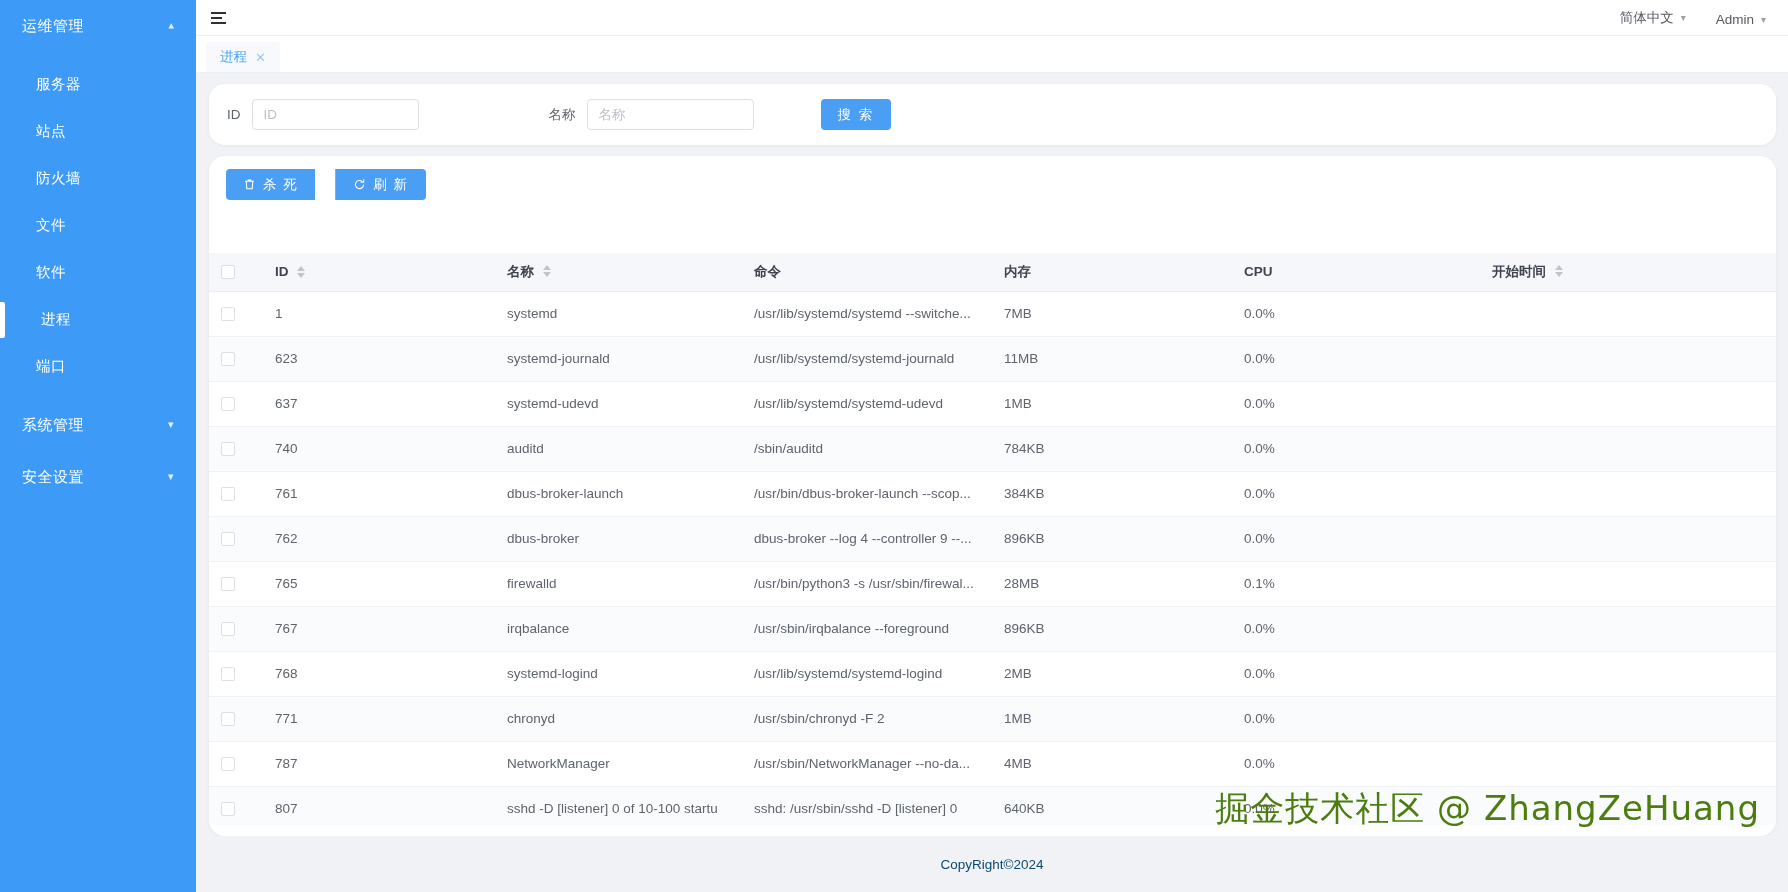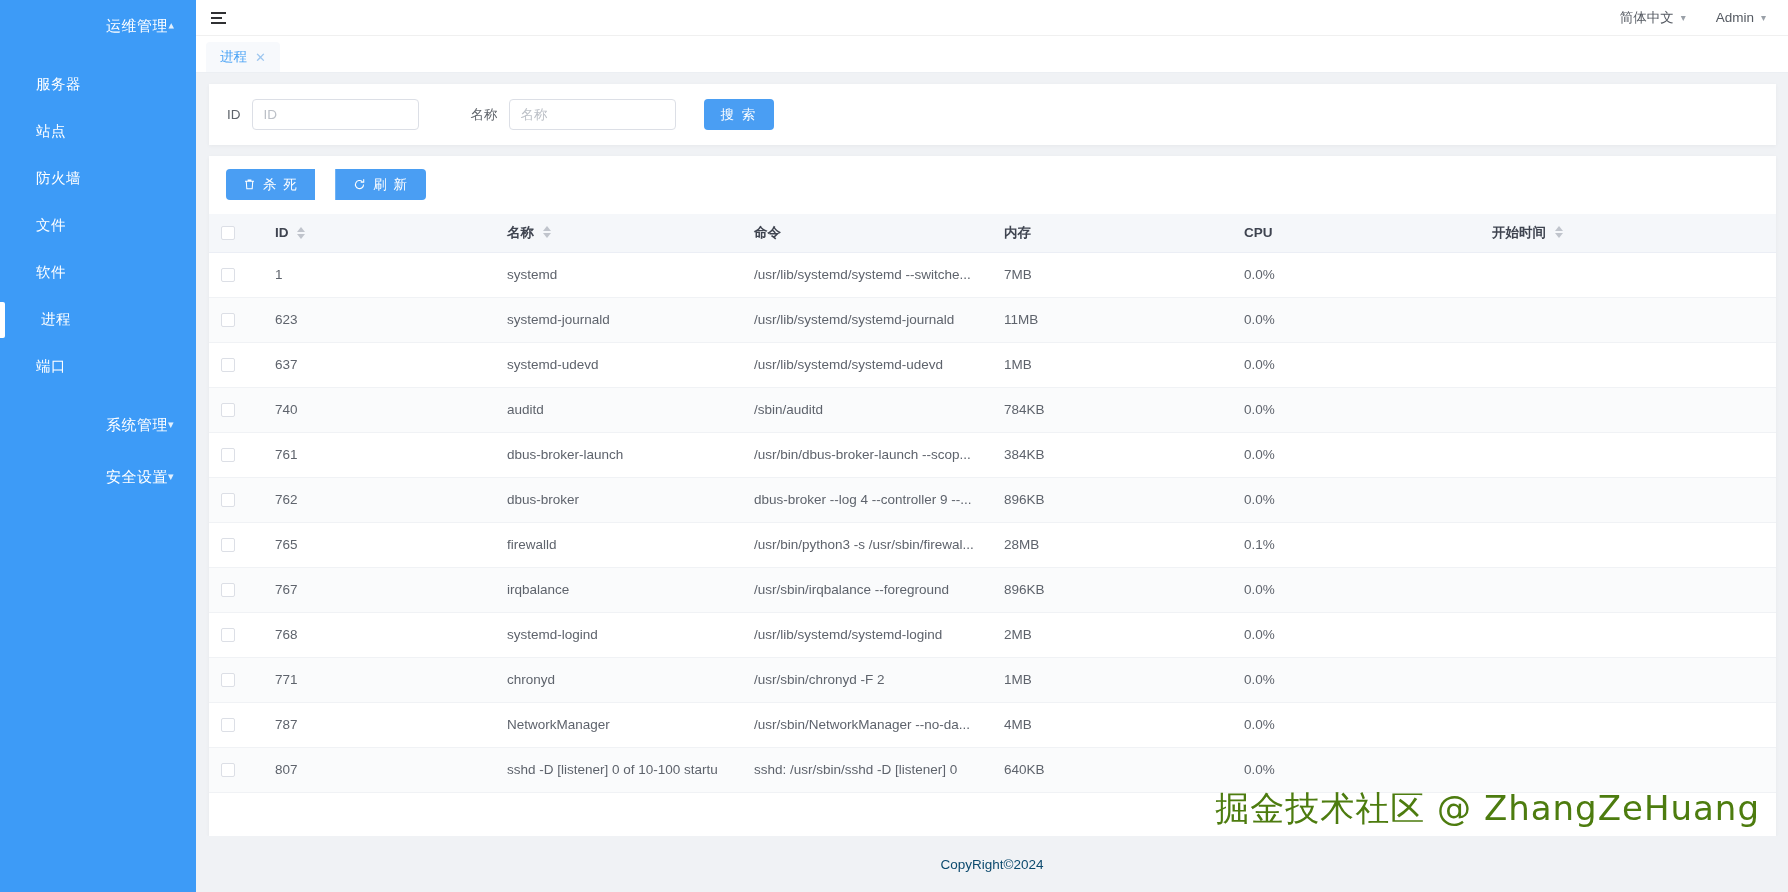--- a/index.html
+++ b/index.html
@@ -15,21 +15,21 @@
   .sidebar {
     width: 196px; min-width: 196px; height: 892px;
     background: #409eff;
     background: #3d9bf7;
     display: flex; flex-direction: column;
     position: relative;
   }
   .side-group {
     height: 52px; display: flex; align-items: center;
     padding: 16px 22px; color: #ffffff; font-size: 15px;
-    justify-content: flex-end; letter-spacing: .5px;
+    justify-content: space-between; letter-spacing: .5px;
     cursor: pointer;
   }
   .side-group .chev {
     font-size: 11px; opacity: .85; transform: translateY(-1px);
   }
   .side-group .chev.up { transform: rotate(180deg); }
   .side-sub {
     height: 47px; display: flex; align-items: center;
     padding-left: 36px; color: #ffffff; font-size: 14.5px;
     cursor: pointer; position: relative; letter-spacing: .5px;
@@ -47,21 +47,21 @@
   .topbar {
     height: 36px; background: #ffffff; display: flex; align-items: center;
     padding: 0 22px 0 12px; justify-content: space-between;
     border-bottom: 1px solid #f0f0f0; flex: 0 0 36px;
   }
   .hamburger { display: inline-flex; flex-direction: column; gap: 3px; cursor: pointer; padding: 3px; }
   .hamburger i { display: block; height: 2px; background: #303133; }
   .hamburger i:nth-child(1) { width: 15px; }
   .hamburger i:nth-child(2) { width: 11px; }
   .hamburger i:nth-child(3) { width: 15px; }
-  .top-right { display: flex; align-items: center; gap: 30px; }
+  .top-right { display: flex; align-items: flex-end; gap: 30px; }
   .top-item {
     display: flex; align-items: center; gap: 7px;
     font-size: 13.5px; color: #555a62; cursor: pointer;
   }
   .top-item .cv { font-size: 10px; color: #9aa0a8; }
 
   .tabstrip {
     height: 37px; background: #ffffff; display: flex; align-items: flex-end;
     padding-left: 10px; border-bottom: 1px solid #eceff3; flex: 0 0 37px;
   }
@@ -71,22 +71,23 @@
     font-size: 13.5px; color: #4aa3f5; cursor: pointer; margin-bottom: 0px;
   }
   .tab .x { color: #9dc6ef; font-size: 13px; line-height: 1; }
 
   .content {
     flex: 1; padding: 11px 12px 0 13px; overflow: hidden;
     display: flex; flex-direction: column; gap: 11px;
   }
 
   .card {
-    background: #ffffff; border-radius: 0;
+    background: #ffffff; border-radius: 16px;
     box-shadow: 0 1px 4px rgba(0,0,0,.045);
+    gap: 39px;
   }
 
   
   .searchcard { padding: 15px 18px; display: flex; align-items: center; flex: 0 0 auto; }
   .field { display: flex; align-items: center; }
   .field-label {
     font-size: 13.5px; color: #5f646b; margin-right: 11px; white-space: nowrap;
   }
   .field input {
     height: 31px; border: 1px solid #dcdfe6; border-radius: 4px;

